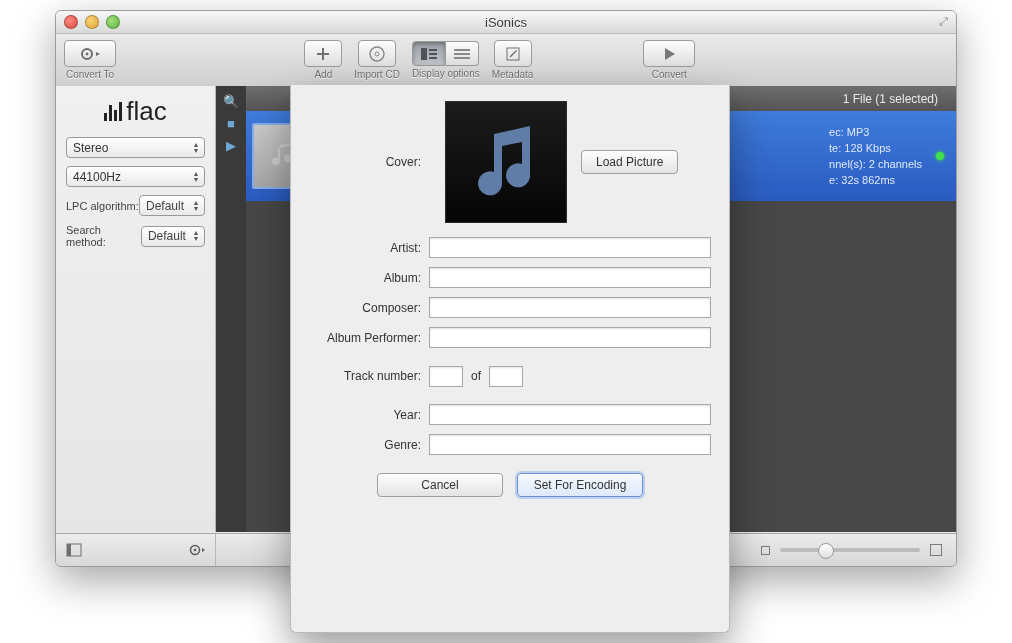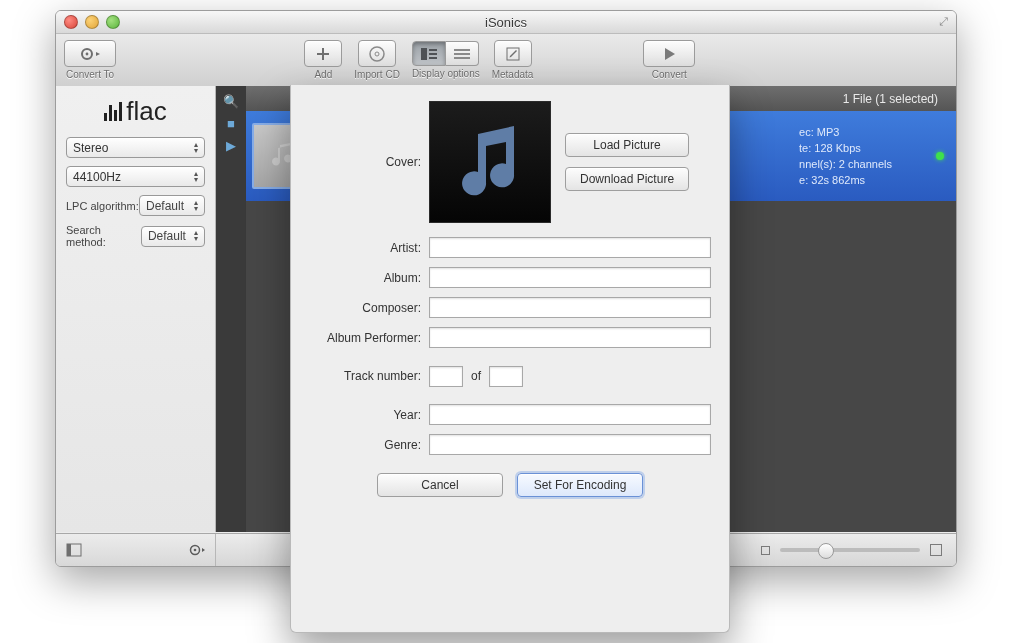--- a/index.html
+++ b/index.html
@@ -39,36 +39,36 @@
 .siderow{display:flex;align-items:center;justify-content:space-between;margin-bottom:8px;font-size:11px;color:#444}
 .siderow .select{width:66px;margin:0}
 
 .gallery{width:30px;background:#3a3a3a;display:flex;flex-direction:column;align-items:center;padding-top:6px;gap:4px}
 .gallery .gic{width:20px;height:18px;display:flex;align-items:center;justify-content:center;color:#6da9d8;font-size:13px}
 
 .main{flex:1;background:#474747;position:relative;overflow:hidden}
 .countbar{height:25px;background:linear-gradient(#6e6e6e,#555);color:#e9e9e9;font-size:12px;display:flex;align-items:center;justify-content:flex-end;padding-right:18px;border-bottom:1px solid #3b3b3b}
 .sel-row{position:absolute;left:0;right:0;top:25px;height:90px;background:linear-gradient(#3f7cdc,#2a5bc0);color:#dfe9fb;font-size:11px;display:flex;align-items:center}
 .sel-row .thumb{width:62px;height:62px;background:linear-gradient(#c9c9c9,#a7a7a7);border:2px solid #88aee8;margin-left:6px;border-radius:2px;display:flex;align-items:center;justify-content:center}
-.sel-row .meta{margin-left:auto;margin-right:30px;line-height:16px}
+.sel-row .meta{margin-left:auto;line-height:16px}
 .led{width:8px;height:8px;border-radius:50%;background:#3fe04b;box-shadow:0 0 4px #3fe04b;margin-left:14px;margin-right:12px}
 
 
 .bottombar{position:absolute;left:0;right:0;bottom:0;height:32px;border-top:1px solid #a8a8a8;display:flex}
 .bb-left{width:160px;background:linear-gradient(#ececec,#d8d8d8);border-right:1px solid #b7b7b7;display:flex;align-items:center;justify-content:space-between;padding:0 10px;box-sizing:border-box}
 .bb-left svg{display:block}
 .bb-right{flex:1;background:linear-gradient(#ececec,#d6d6d6);display:flex;align-items:center;justify-content:flex-end;padding:0 14px;gap:10px}
 .slider{width:140px;height:4px;background:#bcbcbc;border-radius:2px;position:relative}
 .slider .knob{position:absolute;left:38px;top:-5px;width:14px;height:14px;border-radius:50%;background:linear-gradient(#fff,#ddd);border:1px solid #9a9a9a}
 .tiny-sq{width:10px;height:10px;border:1px solid #7b7b7b}
 
 
 .sheet{position:absolute;left:290px;top:85px;width:440px;height:548px;background:#eeeeee;border:1px solid #b9b9b9;border-top:none;border-radius:0 0 6px 6px;box-shadow:0 18px 40px rgba(0,0,0,.38);padding:16px 18px 14px 18px;box-sizing:border-box}
 .cover-row{display:flex;align-items:center;margin-bottom:14px}
-.cover-label{width:112px;text-align:right;padding-right:8px;font-size:12px}
+.cover-label{width:112px;text-align:right;padding-right:24px;font-size:12px}
 .cover-art{width:120px;height:120px;background:linear-gradient(#1c1c1c,#050505);border:1px solid #2b2b2b;display:flex;align-items:center;justify-content:center}
 .cover-btns{margin-left:14px;display:flex;flex-direction:column;gap:10px}
 .macbtn{height:22px;padding:0 14px;background:linear-gradient(#fdfdfd,#e4e4e4);border:1px solid #9e9e9e;border-radius:4px;font-size:12px;box-shadow:inset 0 1px 0 #fff;display:flex;align-items:center;justify-content:center;white-space:nowrap}
 .macbtn.default{border-color:#6a91d6;background:linear-gradient(#f7faff,#dde8fb);box-shadow:0 0 0 2px rgba(100,150,230,.35),inset 0 1px 0 #fff}
 .frow{display:flex;align-items:center;margin-bottom:9px}
 .flabel{width:112px;text-align:right;padding-right:8px;font-size:12px}
 .finput{flex:1;height:21px;border:1px solid #a8a8a8;background:#fff;box-shadow:inset 0 1px 2px rgba(0,0,0,.12);padding:0 4px;font-size:12px;box-sizing:border-box}
 .finput.small{width:34px;flex:none}
 .ftextarea{flex:1;height:52px;border:1px solid #a8a8a8;background:#fff;box-shadow:inset 0 1px 2px rgba(0,0,0,.12);padding:2px 4px;resize:none}
 .of{margin:12px 8px;font-size:12px}
@@ -258,23 +258,20 @@
     <div class="cover-label">Cover:</div>
     <div class="cover-art">
       <svg width="80" height="80">
         <path d="M28 12 L64 4 L64 52 A12 12 0 1 1 56 42 L56 20 L36 24 L36 60 A12 12 0 1 1 28 50 Z" fill="#5f7da6"></path>
       </svg>
     </div>
     <div class="cover-btns">
       <div class="macbtn">
             <span>Load Picture</span>
           </div>
-      <div class="macbtn">
-            <span>Download Picture</span>
-          </div>
     </div>
   </div>
 
   <div class="frow">
         <div class="flabel">Artist:</div>
         <input class="finput" value="" style="">
       </div>
   <div class="frow">
         <div class="flabel">Album:</div>
         <input class="finput" value="" style="">

